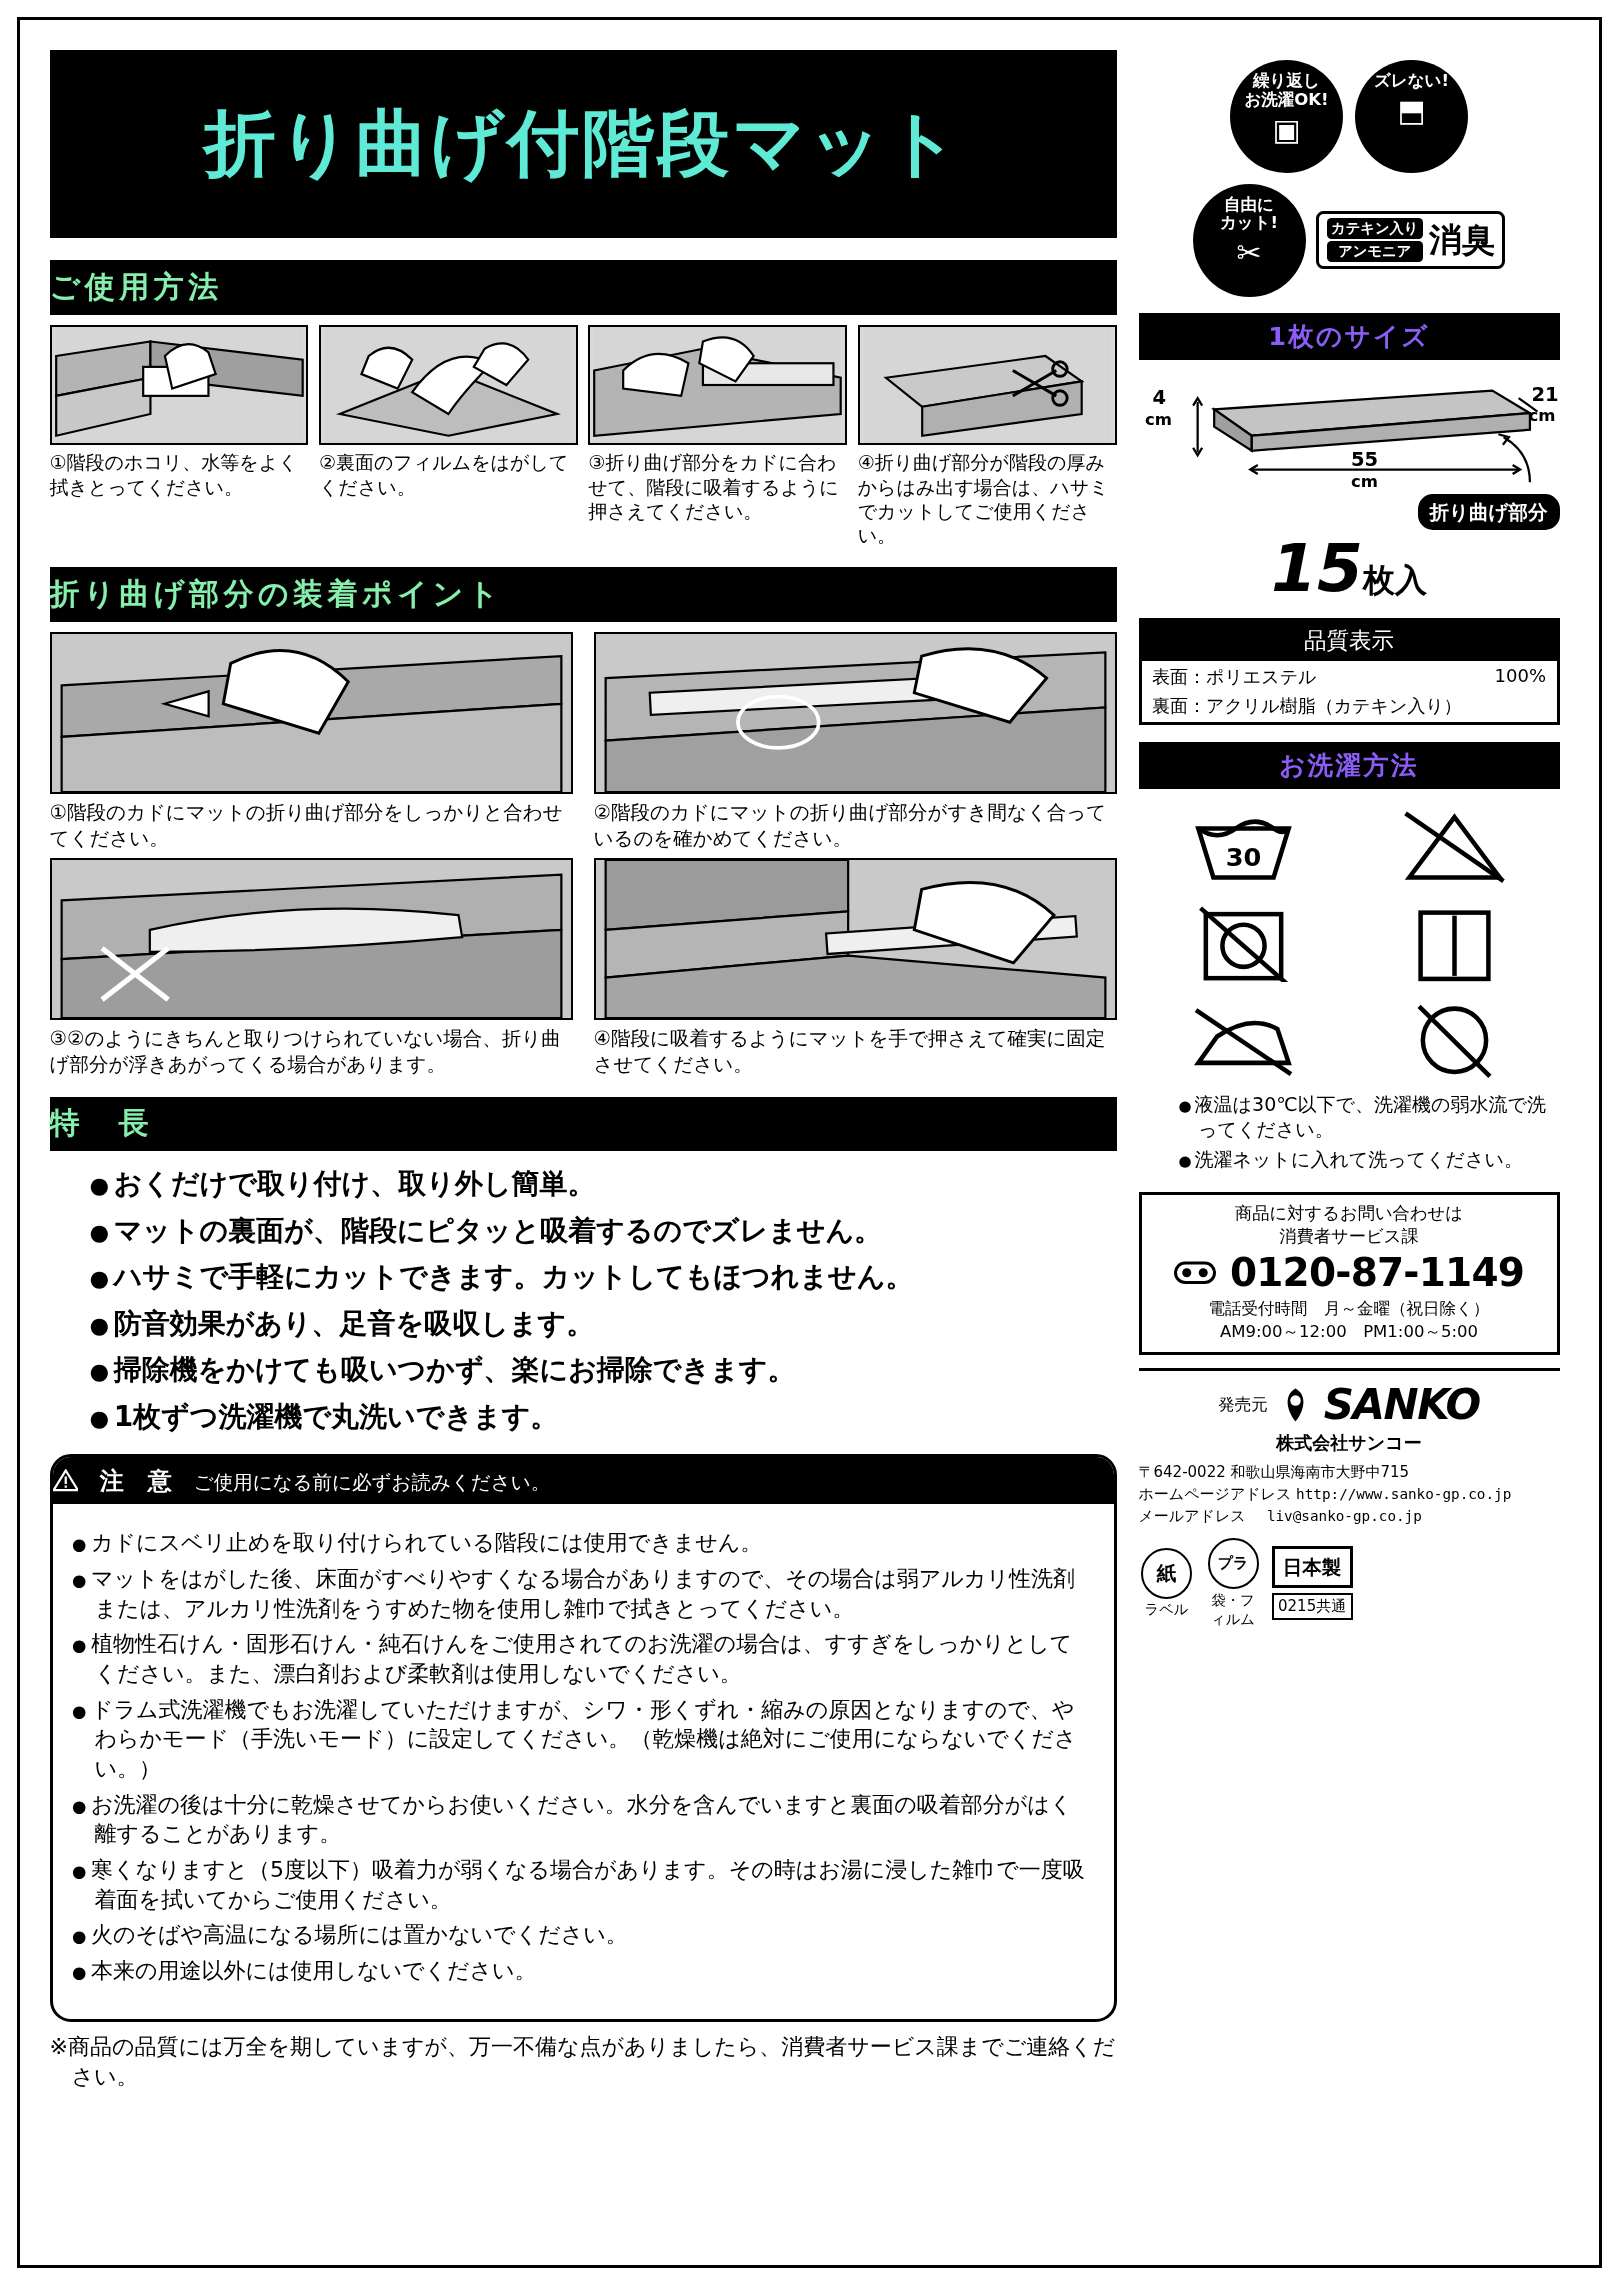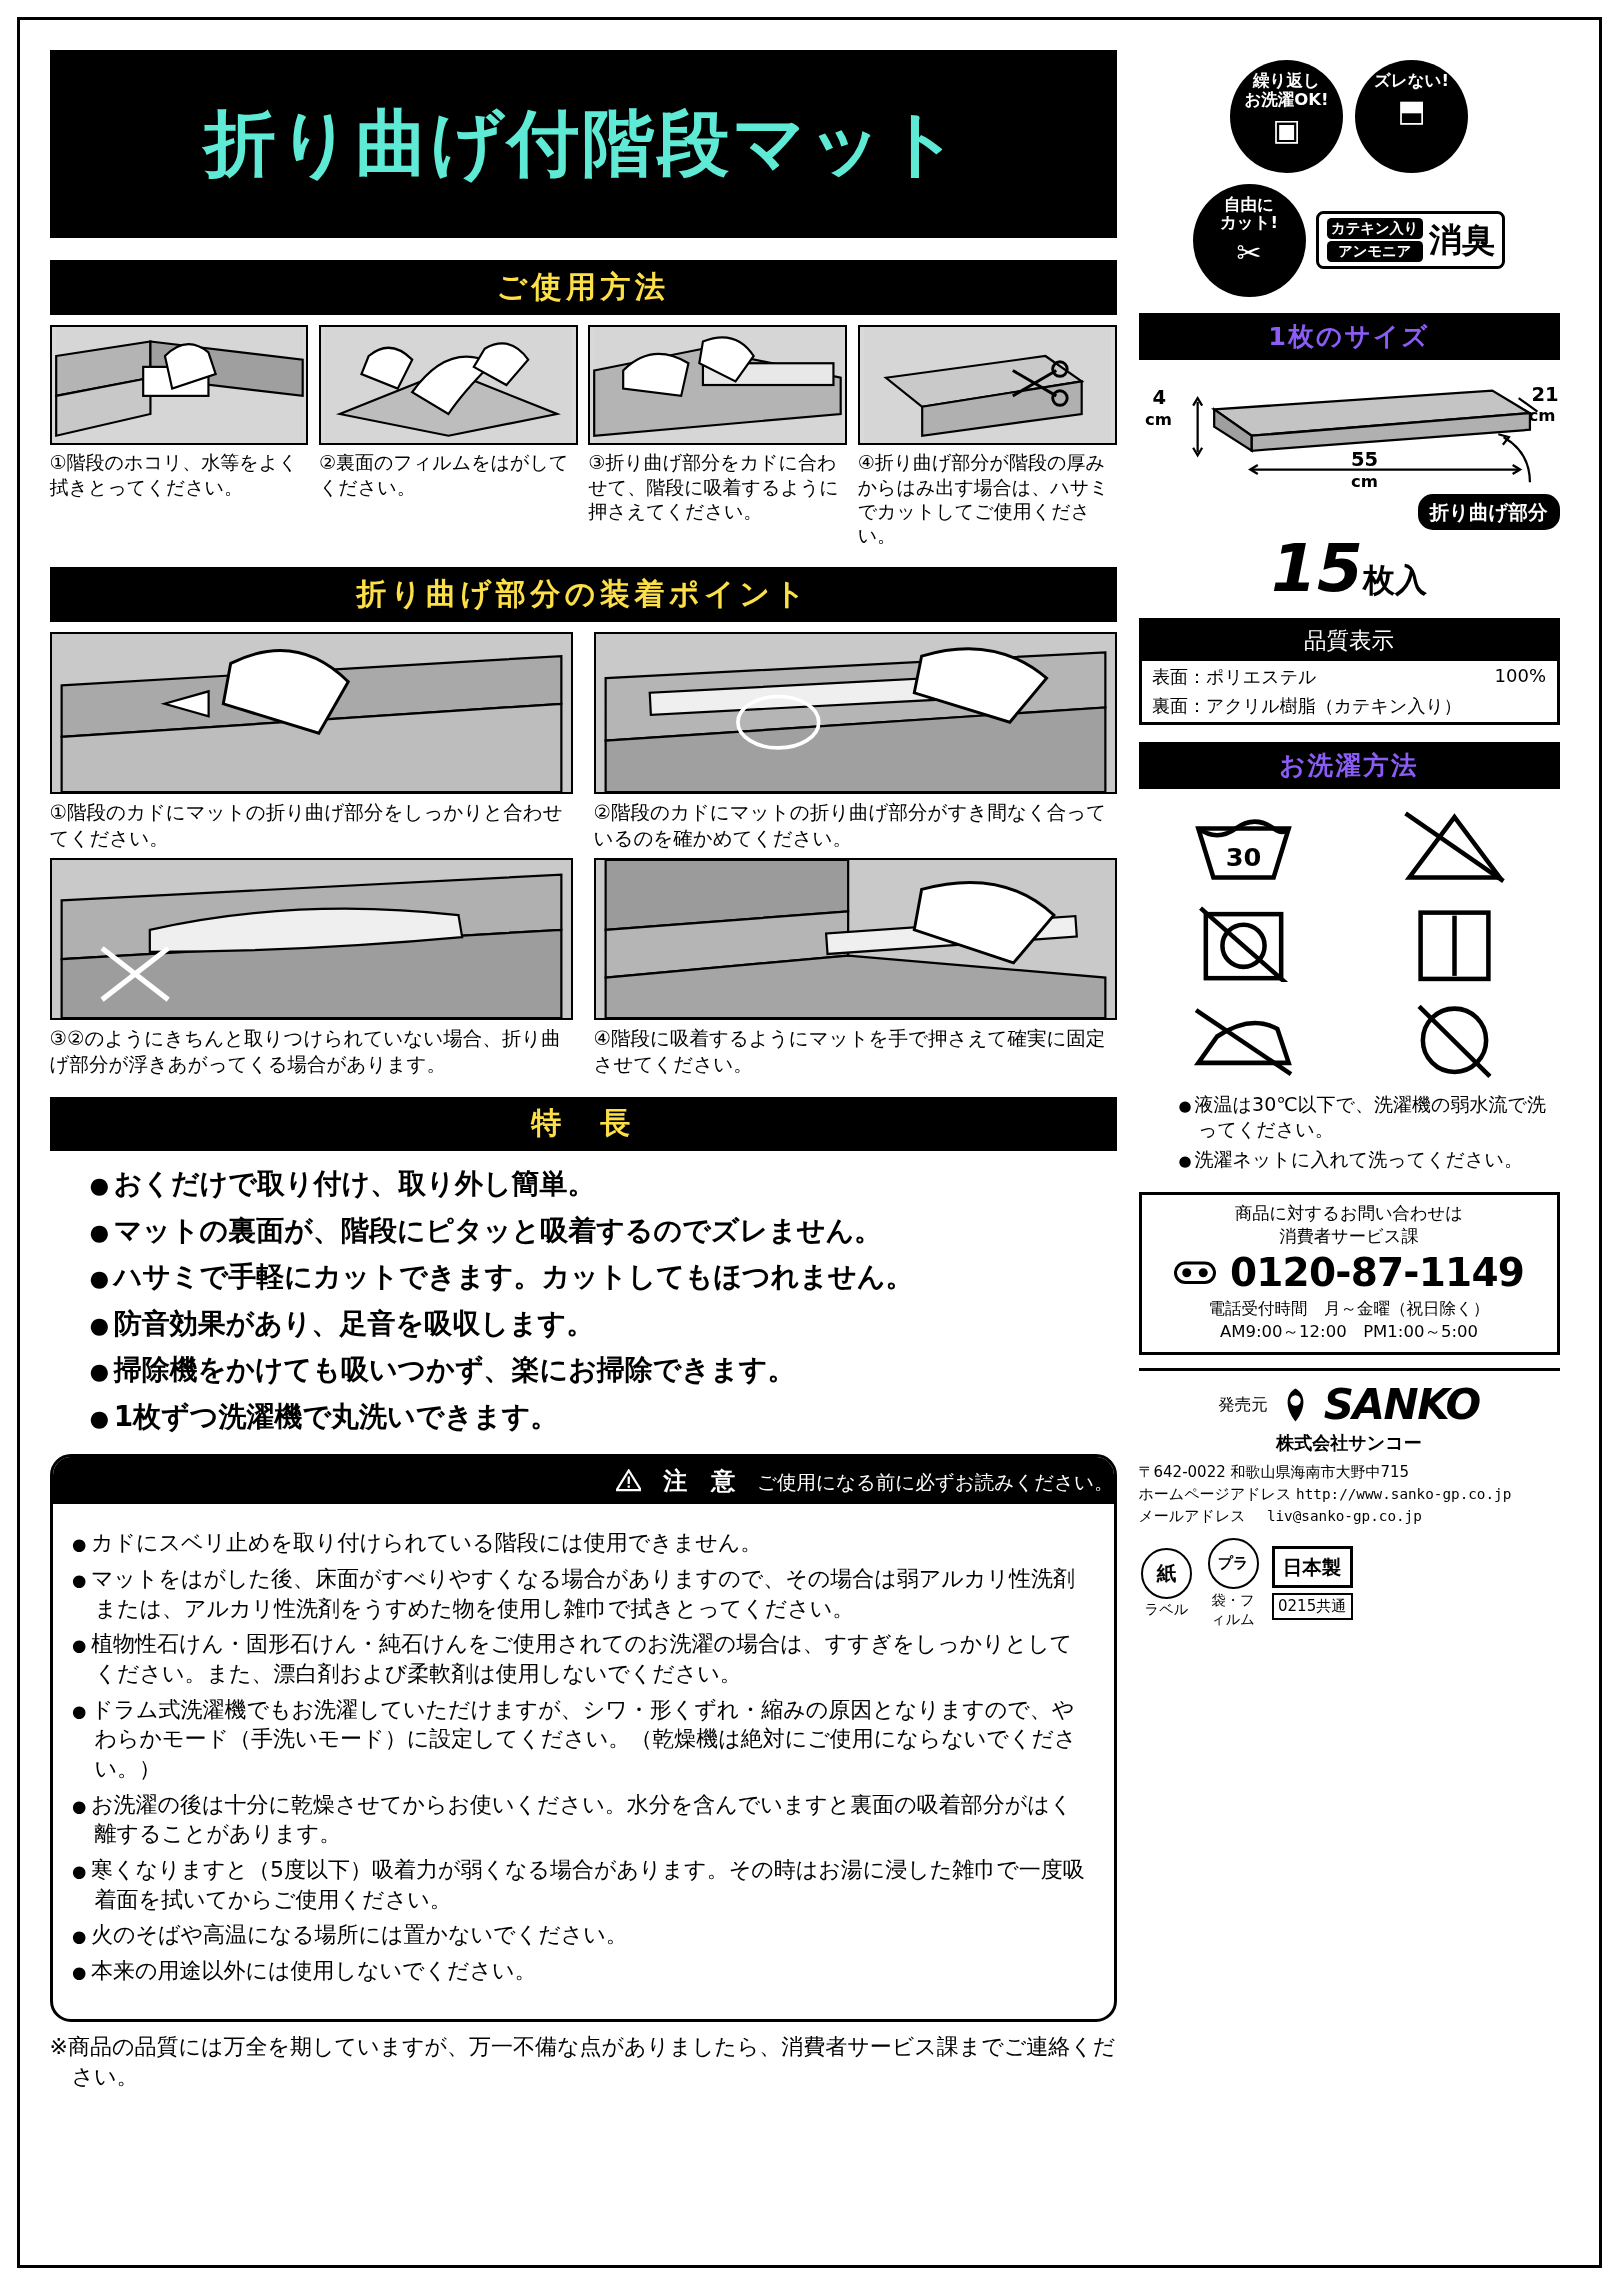--- a/index.html
+++ b/index.html
@@ -6,40 +6,40 @@
   body{font-family:"DejaVu Sans","Liberation Sans",sans-serif;color:#000;}
   #page{position:relative;width:1618px;height:2284px;background:#fff;box-sizing:border-box;}
   .sheet{position:absolute;left:16.5px;top:16.5px;width:1585px;height:2251px;border:3.8px solid #000;box-sizing:border-box;background:#fff;}
   
   .left{position:absolute;left:30px;top:30px;width:1067px;}
   .right{position:absolute;left:1119px;top:30px;width:421px;}
   
   .title-bar{background:#000;color:#5eead4;height:188px;display:flex;align-items:center;justify-content:center;}
   .title-bar span{font-size:72px;font-weight:bold;letter-spacing:3px;}
   
-  .sec-head{background:#000;color:#fde047;text-align:center;font-size:30px;font-weight:bold;padding:6.8px 0;letter-spacing:4.5px;margin-top:19.5px;}
+  .sec-head{background:#000;color:#86efac;text-align:left;font-size:30px;font-weight:bold;padding:6.8px 0;letter-spacing:4.5px;margin-top:19.5px;}
   .sec-head.first{margin-top:22.5px;}
   
   .steps{display:flex;gap:10.5px;margin-top:10.5px;}
   .step{width:25%;}
   .step .pic{height:120px;border:2.3px solid #000;background:#d9d9d9;position:relative;overflow:hidden;box-sizing:border-box;}
   .step .cap{font-size:19px;line-height:1.28;margin-top:5.3px;}
   
   .points{margin-top:10.5px;}
   .prow{display:flex;gap:21px;margin-bottom:7.5px;}
   .pitem{width:50%;}
   .pitem .pic{height:162px;border:2.3px solid #000;background:#c9c9c9;position:relative;overflow:hidden;box-sizing:border-box;}
   .pitem .cap{font-size:19.5px;line-height:1.3;margin-top:6px;}
   
   .feat{margin-top:12px;}
   .feat li{list-style:none;font-size:28px;font-weight:bold;line-height:1.5;margin:4.5px 0;}
   .feat li:before{content:"\25CF";font-size:22.5px;margin-right:4.5px;}
   
   .caution{margin-top:16.5px;border:3.8px solid #000;border-radius:21px;overflow:hidden;}
-  .caution-head{background:#000;color:#fff;text-align:right;font-size:24px;font-weight:bold;padding:7.5px 0;}
+  .caution-head{background:#000;color:#fff;text-align:left;font-size:24px;font-weight:bold;padding:7.5px 0;}
   .caution-head .warn{display:inline-block;margin-right:13.5px;}
   .caution-head .sub{font-size:19.5px;font-weight:normal;margin-left:13.5px;}
   .caution-body{padding:12px 19.5px 15px 19.5px;}
   .caution-body li{list-style:none;font-size:22px;line-height:1.35;margin-bottom:6px;text-indent:-22.5px;padding-left:22.5px;}
   .caution-body li:before{content:"\25CF";font-size:16.5px;margin-right:4.5px;}
   .note{font-size:22px;line-height:1.35;margin-top:10.5px;text-indent:-1em;padding-left:1em;}
   
   .brandbox{background:#e4e4e4;border:0;height:188px;position:relative;}
   .brand-okudake{position:absolute;left:0;right:0;top:13.5px;text-align:center;font-size:42px;font-weight:bold;font-style:italic;}
   .brand-kyu{position:absolute;left:0;right:0;top:65px;text-align:center;font-size:32px;font-weight:bold;}

